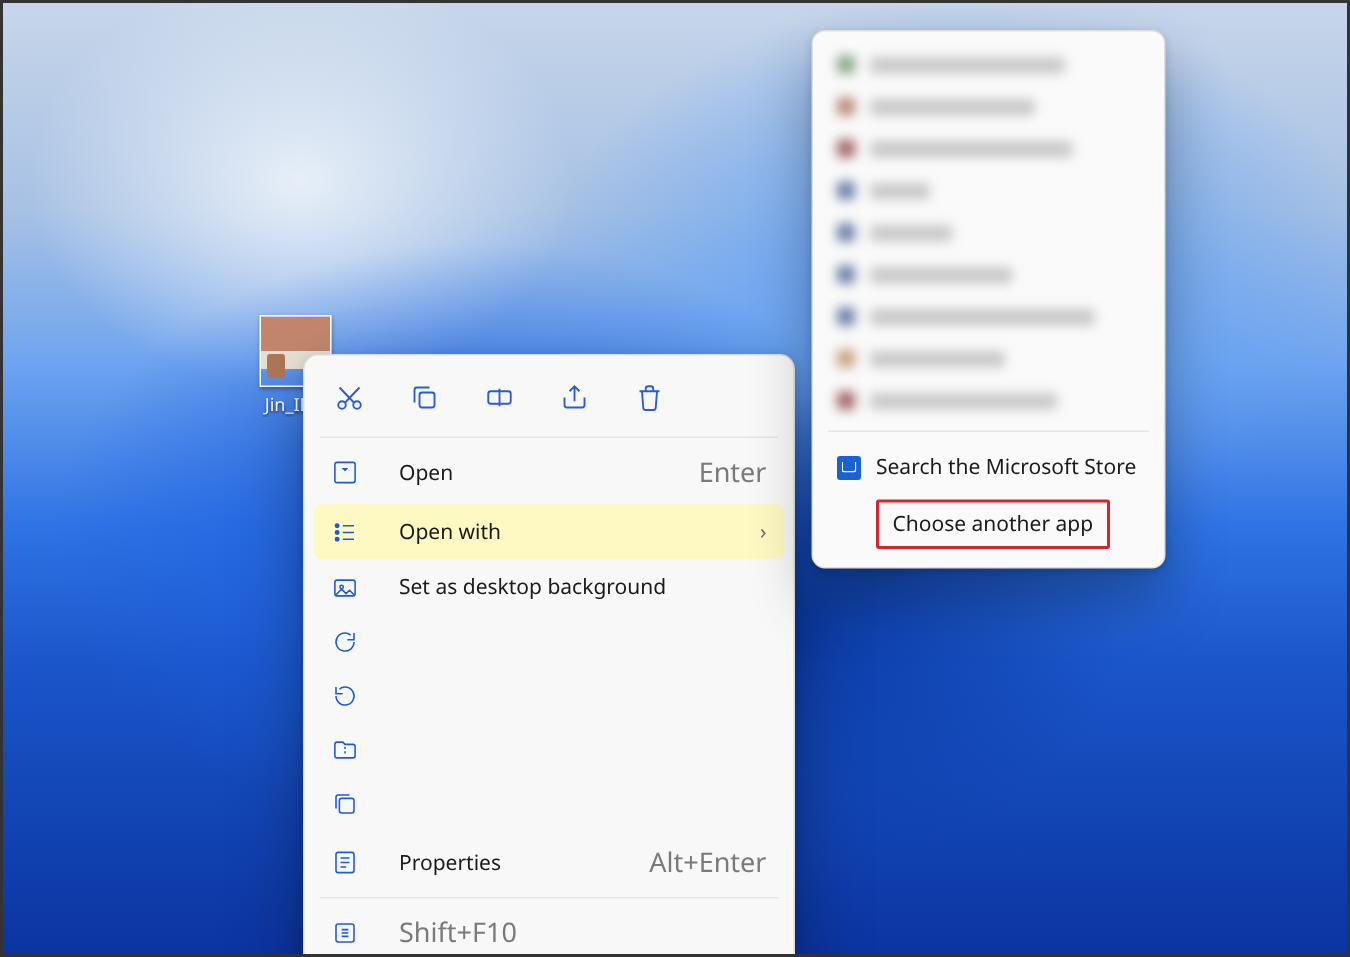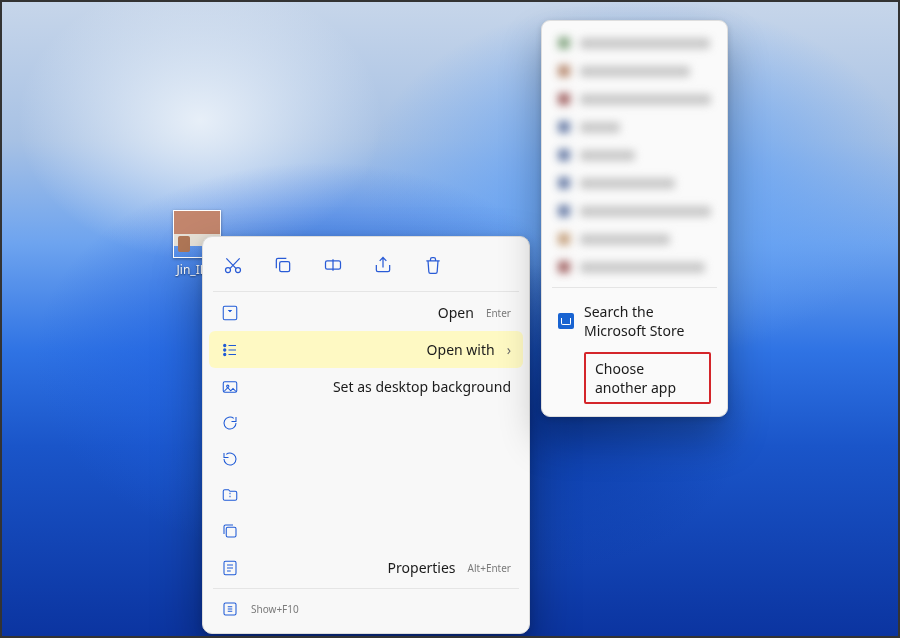--- a/index.html
+++ b/index.html
@@ -27,31 +27,31 @@
   .menu{
     position:absolute;left:202px;top:236px;width:328px;
     background:#f8f8f8;border:1px solid #dcdcdc;border-radius:10px;
     box-shadow:0 24px 48px rgba(0,0,0,.35),0 2px 8px rgba(0,0,0,.15);
     padding:6px;box-sizing:border-box;
   }
   .toolbar{display:flex;gap:22px;padding:8px 10px 10px;}
   .tbtn{width:28px;height:28px;display:flex;align-items:center;justify-content:center;border-radius:6px;color:#295bd6;}
   .tbtn svg{width:20px;height:20px;stroke:#295bd6;stroke-width:1.5;fill:none;}
   .sep{height:1px;background:#e5e5e5;margin:2px 4px;}
-  .mi{display:flex;align-items:center;gap:12px;padding:9px 12px;border-radius:6px;position:relative;text-align:right;}
+  .mi{display:flex;align-items:center;gap:27px;padding:9px 12px;border-radius:6px;position:relative;}
   .mi.hl{background:#fef9c3;}
   .mi .ic{width:18px;height:18px;flex:0 0 18px;display:flex;align-items:center;justify-content:center;}
   .mi .ic svg{width:18px;height:18px;stroke:#1e5ad6;stroke-width:1.4;fill:none;}
   .mi .lab{flex:1 1 auto;}
-  .mi .acc{color:#7a7a7a;font-size:10px;}
+  .mi .acc{color:#7a7a7a;font-size:18px;}
   .mi .chv{color:#6a6a6a;}
 
   
   .fly{
-    position:absolute;left:541px;top:20px;width:187px;
+    position:absolute;left:541px;top:20px;width:236px;
     background:#fafafa;border:1px solid #dedede;border-radius:9px;
     box-shadow:0 22px 40px rgba(0,0,0,.3),0 2px 6px rgba(0,0,0,.15);
     padding:8px 8px;box-sizing:border-box;
   }
   .blurwrap{filter:blur(4px) saturate(.5);opacity:.85;}
   .fi{display:flex;align-items:center;gap:10px;padding:8px 8px;border-radius:5px;}
   .fi .dot{width:12px;height:12px;border-radius:2px;flex:0 0 12px;}
   .fi .bar{height:11px;border-radius:3px;background:#bfbfbf;}
   .clear .fi{filter:none;}
   .store{width:16px;height:16px;flex:0 0 16px;background:#1863d1;display:flex;align-items:center;justify-content:center;border-radius:2px;}
@@ -189,21 +189,21 @@
 
     <div class="sep"></div>
 
     <div class="mi">
       <span class="ic">
           <svg viewBox="0 0 24 24">
             <rect x="4" y="4" width="16" height="16" rx="2"></rect>
             <path d="M9 9h6M9 12h6M9 15h6"></path>
           </svg>
         </span>
-      <span class="acc">Show+F10</span>
+      <span class="acc">Shift+F10</span>
     </div>
   </div>
 
   <div class="fly">
     <div class="blurwrap" id="blurlist">
         <div class="fi">
           <span class="dot" style="background: rgb(87, 165, 82);"></span>
           <span class="bar" style="width: 130px;"></span>
         </div>
         <div class="fi">

